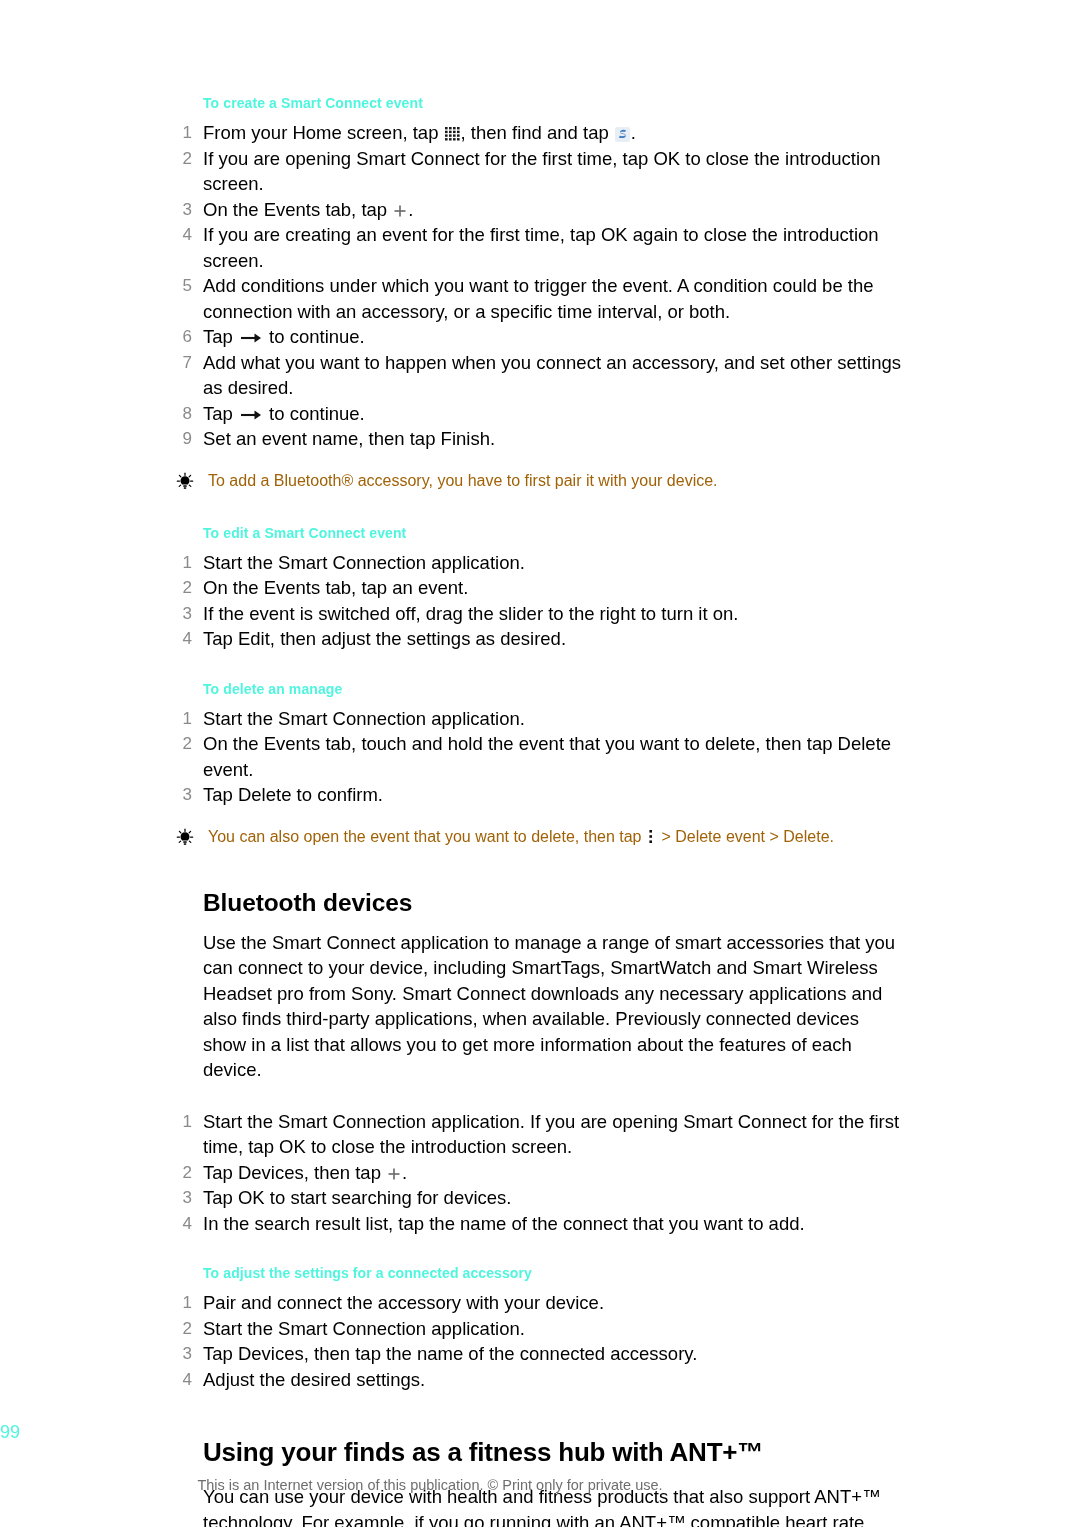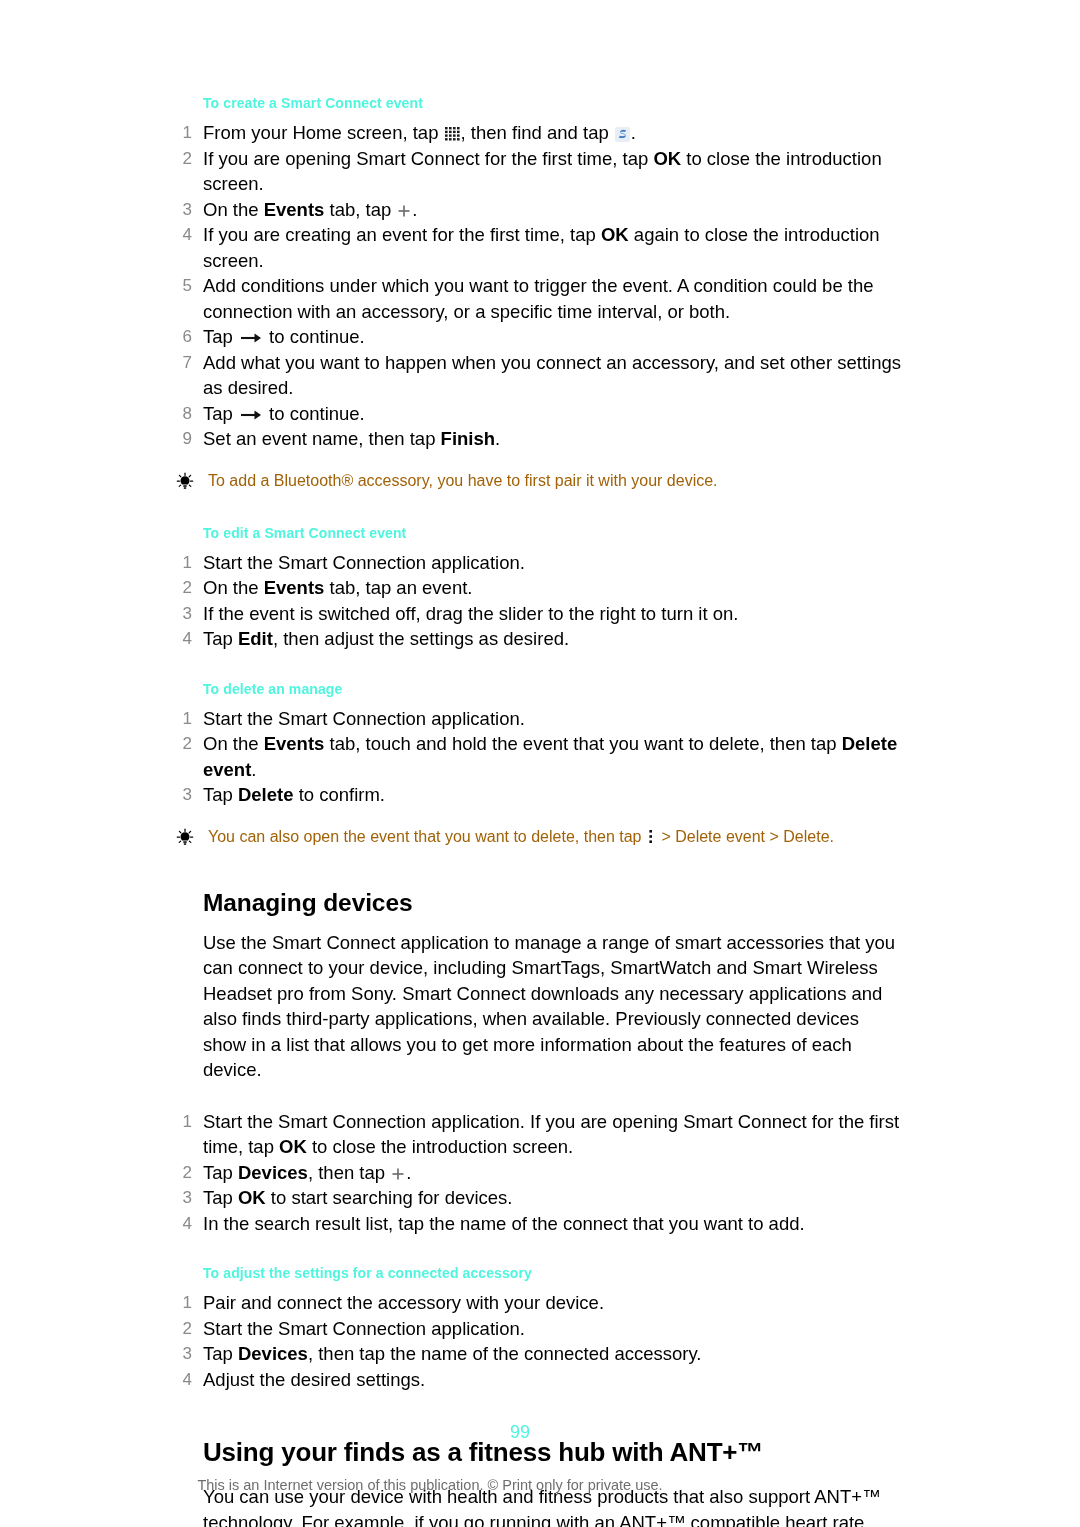--- a/index.html
+++ b/index.html
@@ -75,21 +75,21 @@
   ol.steps li .num {
     position: absolute;
     left: 0;
     top: 0;
     width: 17px;
     text-align: right;
     color: #8a8a8a;
     font-size: 17px;
     line-height: 25.5px;
   }
-  ol.steps li b { font-weight: 700; margin-top: 10px; }
+  ol.steps li b { font-weight: 400; margin-top: 10px; }
 
   
   p.body {
     font-size: 18.5px;
     line-height: 25.5px;
     margin: 0 0 0 28px;
     color: #000000;
   }
 
   
@@ -143,21 +143,21 @@
     margin: 0 3px 0 2px;
     vertical-align: -2px;
   }
 
   
   .page-number {
     position: absolute;
     left: 0;
     top: 1421px;
     width: 1040px;
-    text-align: center;
+    text-align: left;
     color: #4FF5DE;
     font-size: 18px;
     line-height: 22px;
   }
   .footer-note {
     position: absolute;
     left: 0;
     top: 1476px;
     width: 860px;
     text-align: center;
@@ -274,21 +274,21 @@
       </span>
       <span class="tip-text">You can also open the event that you want to delete, then tap <span class="icn icn-dots"><svg viewBox="0 0 6 15" width="6" height="15">
               <rect x="1.4" y="1" width="2.6" height="2.6" fill="#111"></rect>
               <rect x="1.4" y="6.2" width="2.6" height="2.6" fill="#111"></rect>
               <rect x="1.4" y="11.4" width="2.6" height="2.6" fill="#111"></rect>
             </svg></span> &gt; Delete event &gt; Delete.</span>
     </div>
 
     <div class="sp-40"></div>
 
-    <h2 class="section-heading">Managing devices</h2>
+    <h2 class="section-heading">Bluetooth devices</h2>
     <p class="body">Use the Smart Connect application to manage a range of smart accessories that you can connect to your device, including SmartTags, SmartWatch and Smart Wireless Headset pro from Sony. Smart Connect downloads any necessary applications and also finds third-party applications, when available. Previously connected devices show in a list that allows you to get more information about the features of each device.</p>
 
     <div class="sp-26"></div>
 
     <ol class="steps">
         <li><span class="num">1</span><span>Start the Smart Connection application. If you are opening Smart Connect for the first time, tap <b>OK</b> to close the introduction screen.</span></li>
         <li><span class="num">2</span><span>Tap <b>Devices</b>, then tap <span class="icn icn-plus"><svg viewBox="0 0 14 14" width="14" height="14">
                 <line x1="7" y1="1.5" x2="7" y2="12.5" stroke="#6f6f6f" stroke-width="1.7"></line>
                 <line x1="1.5" y1="7" x2="12.5" y2="7" stroke="#6f6f6f" stroke-width="1.7"></line>
               </svg></span>.</span></li>

